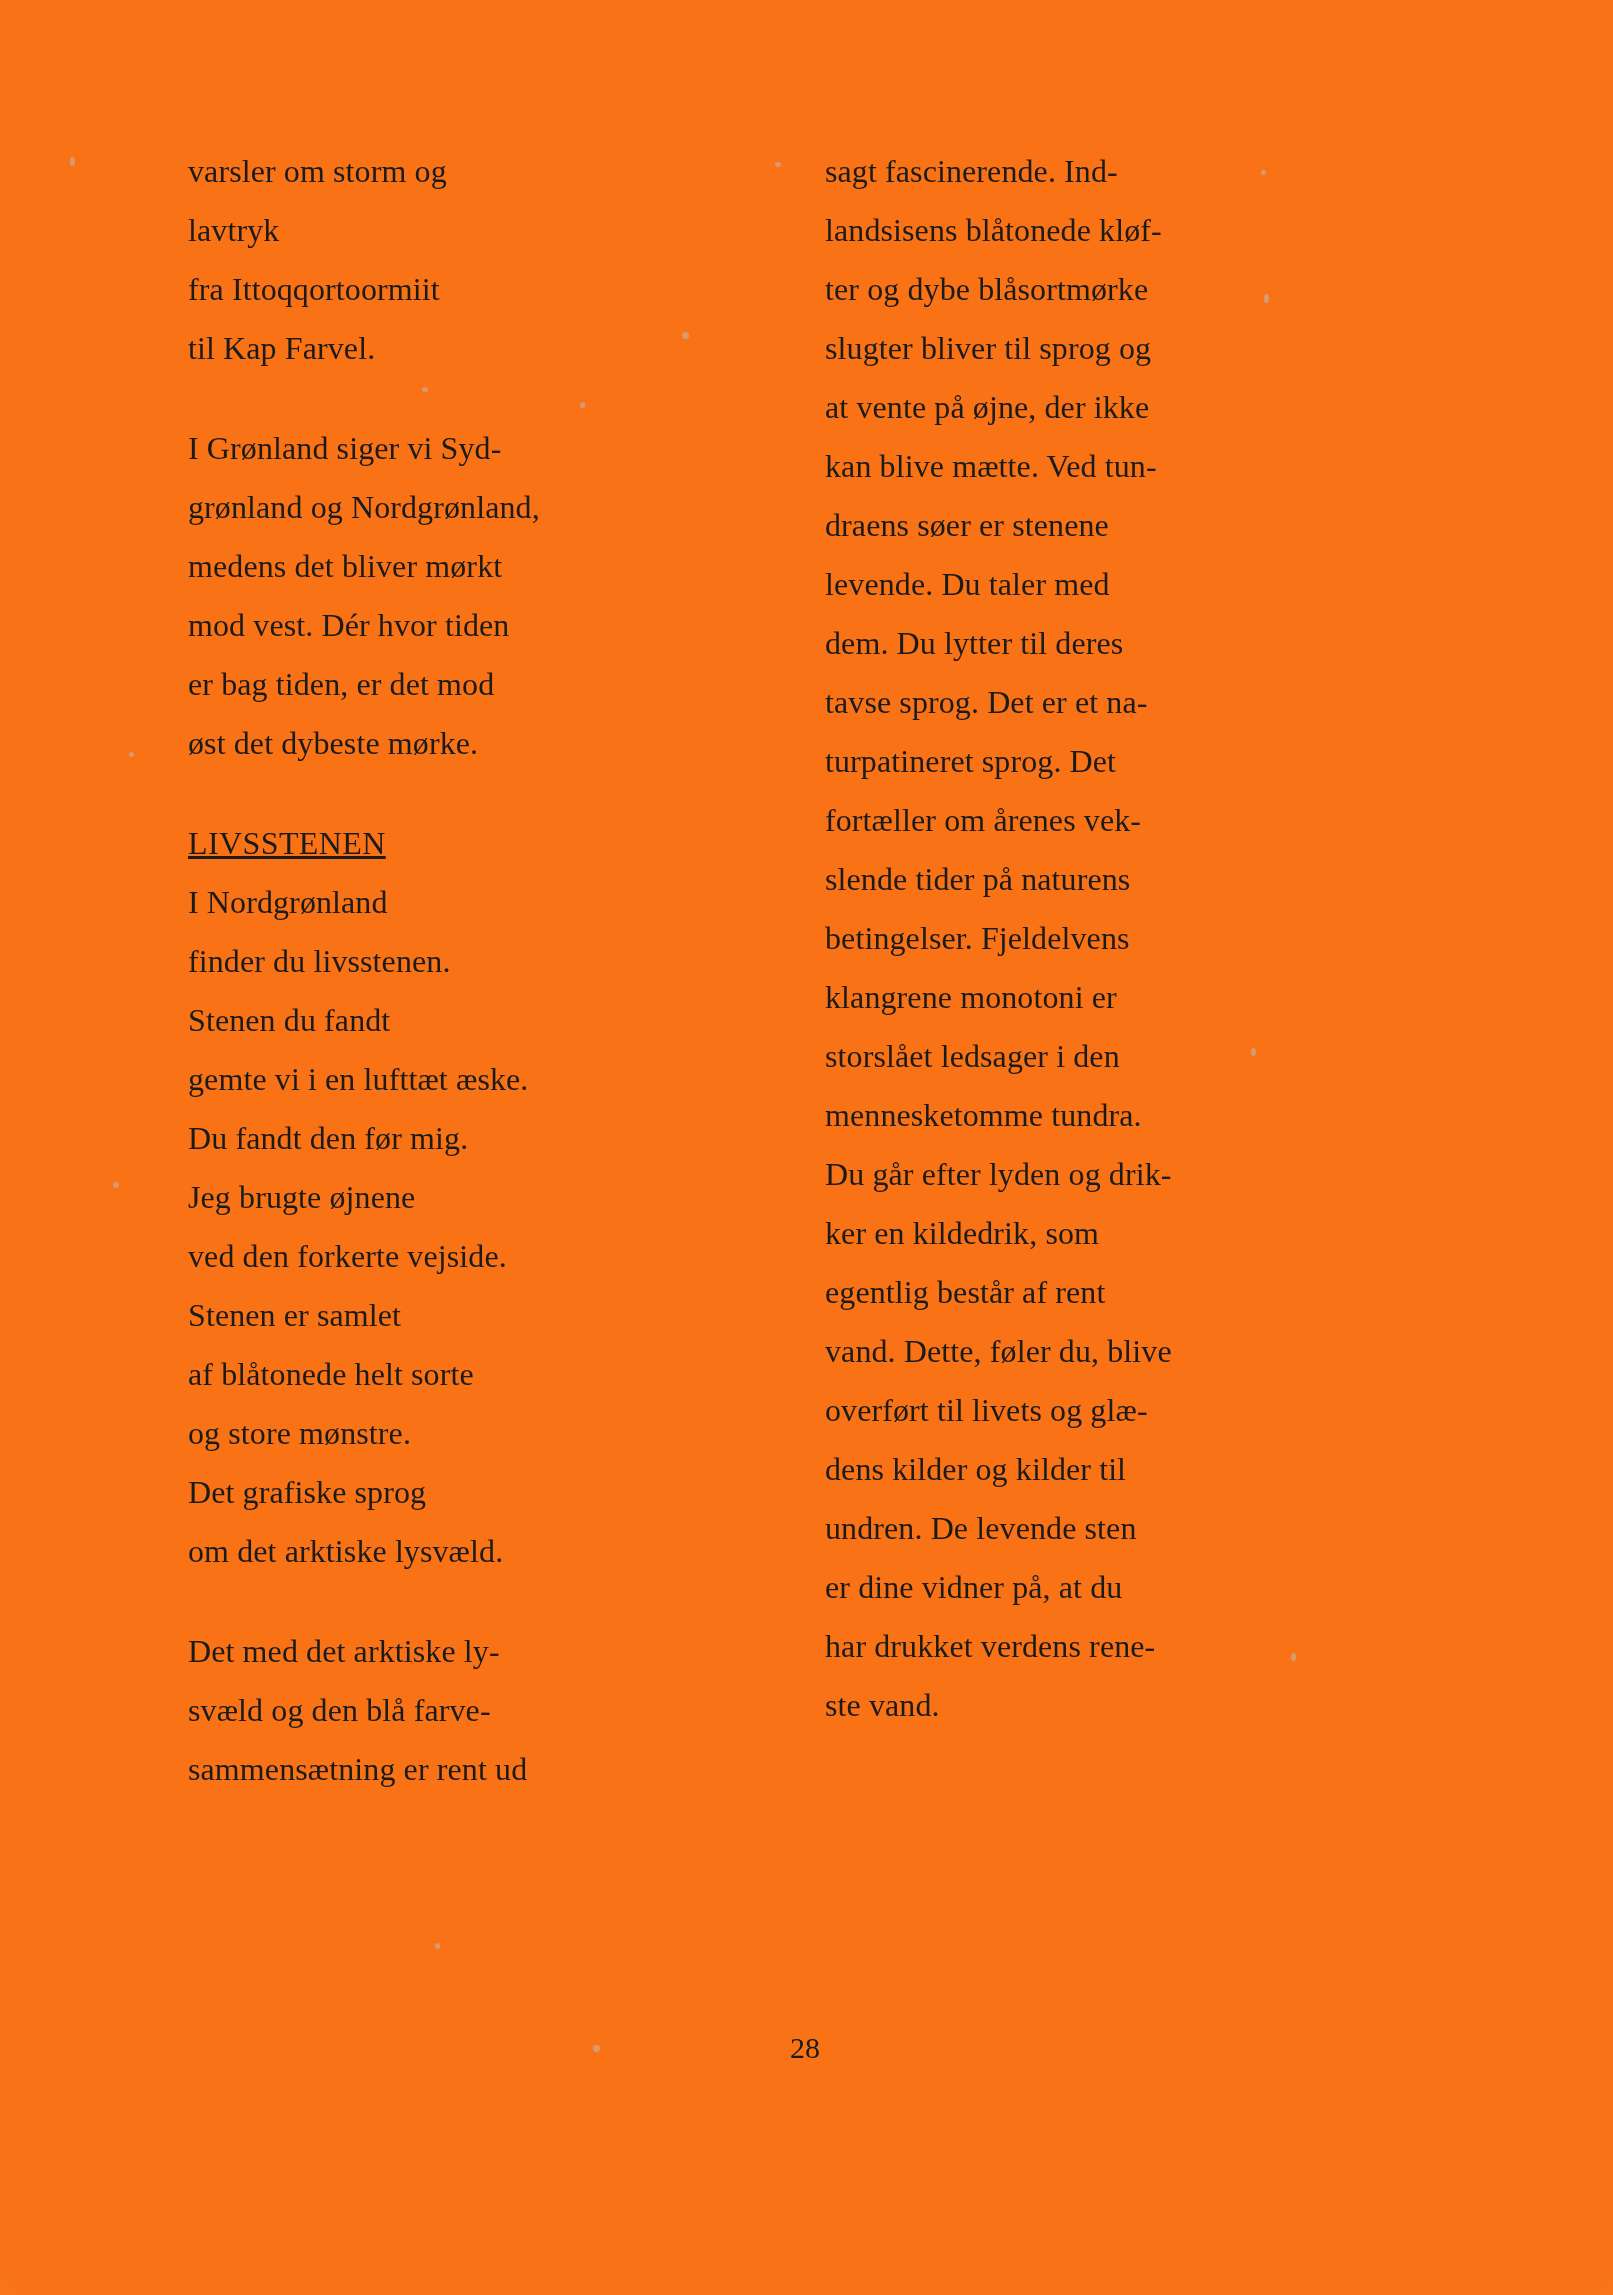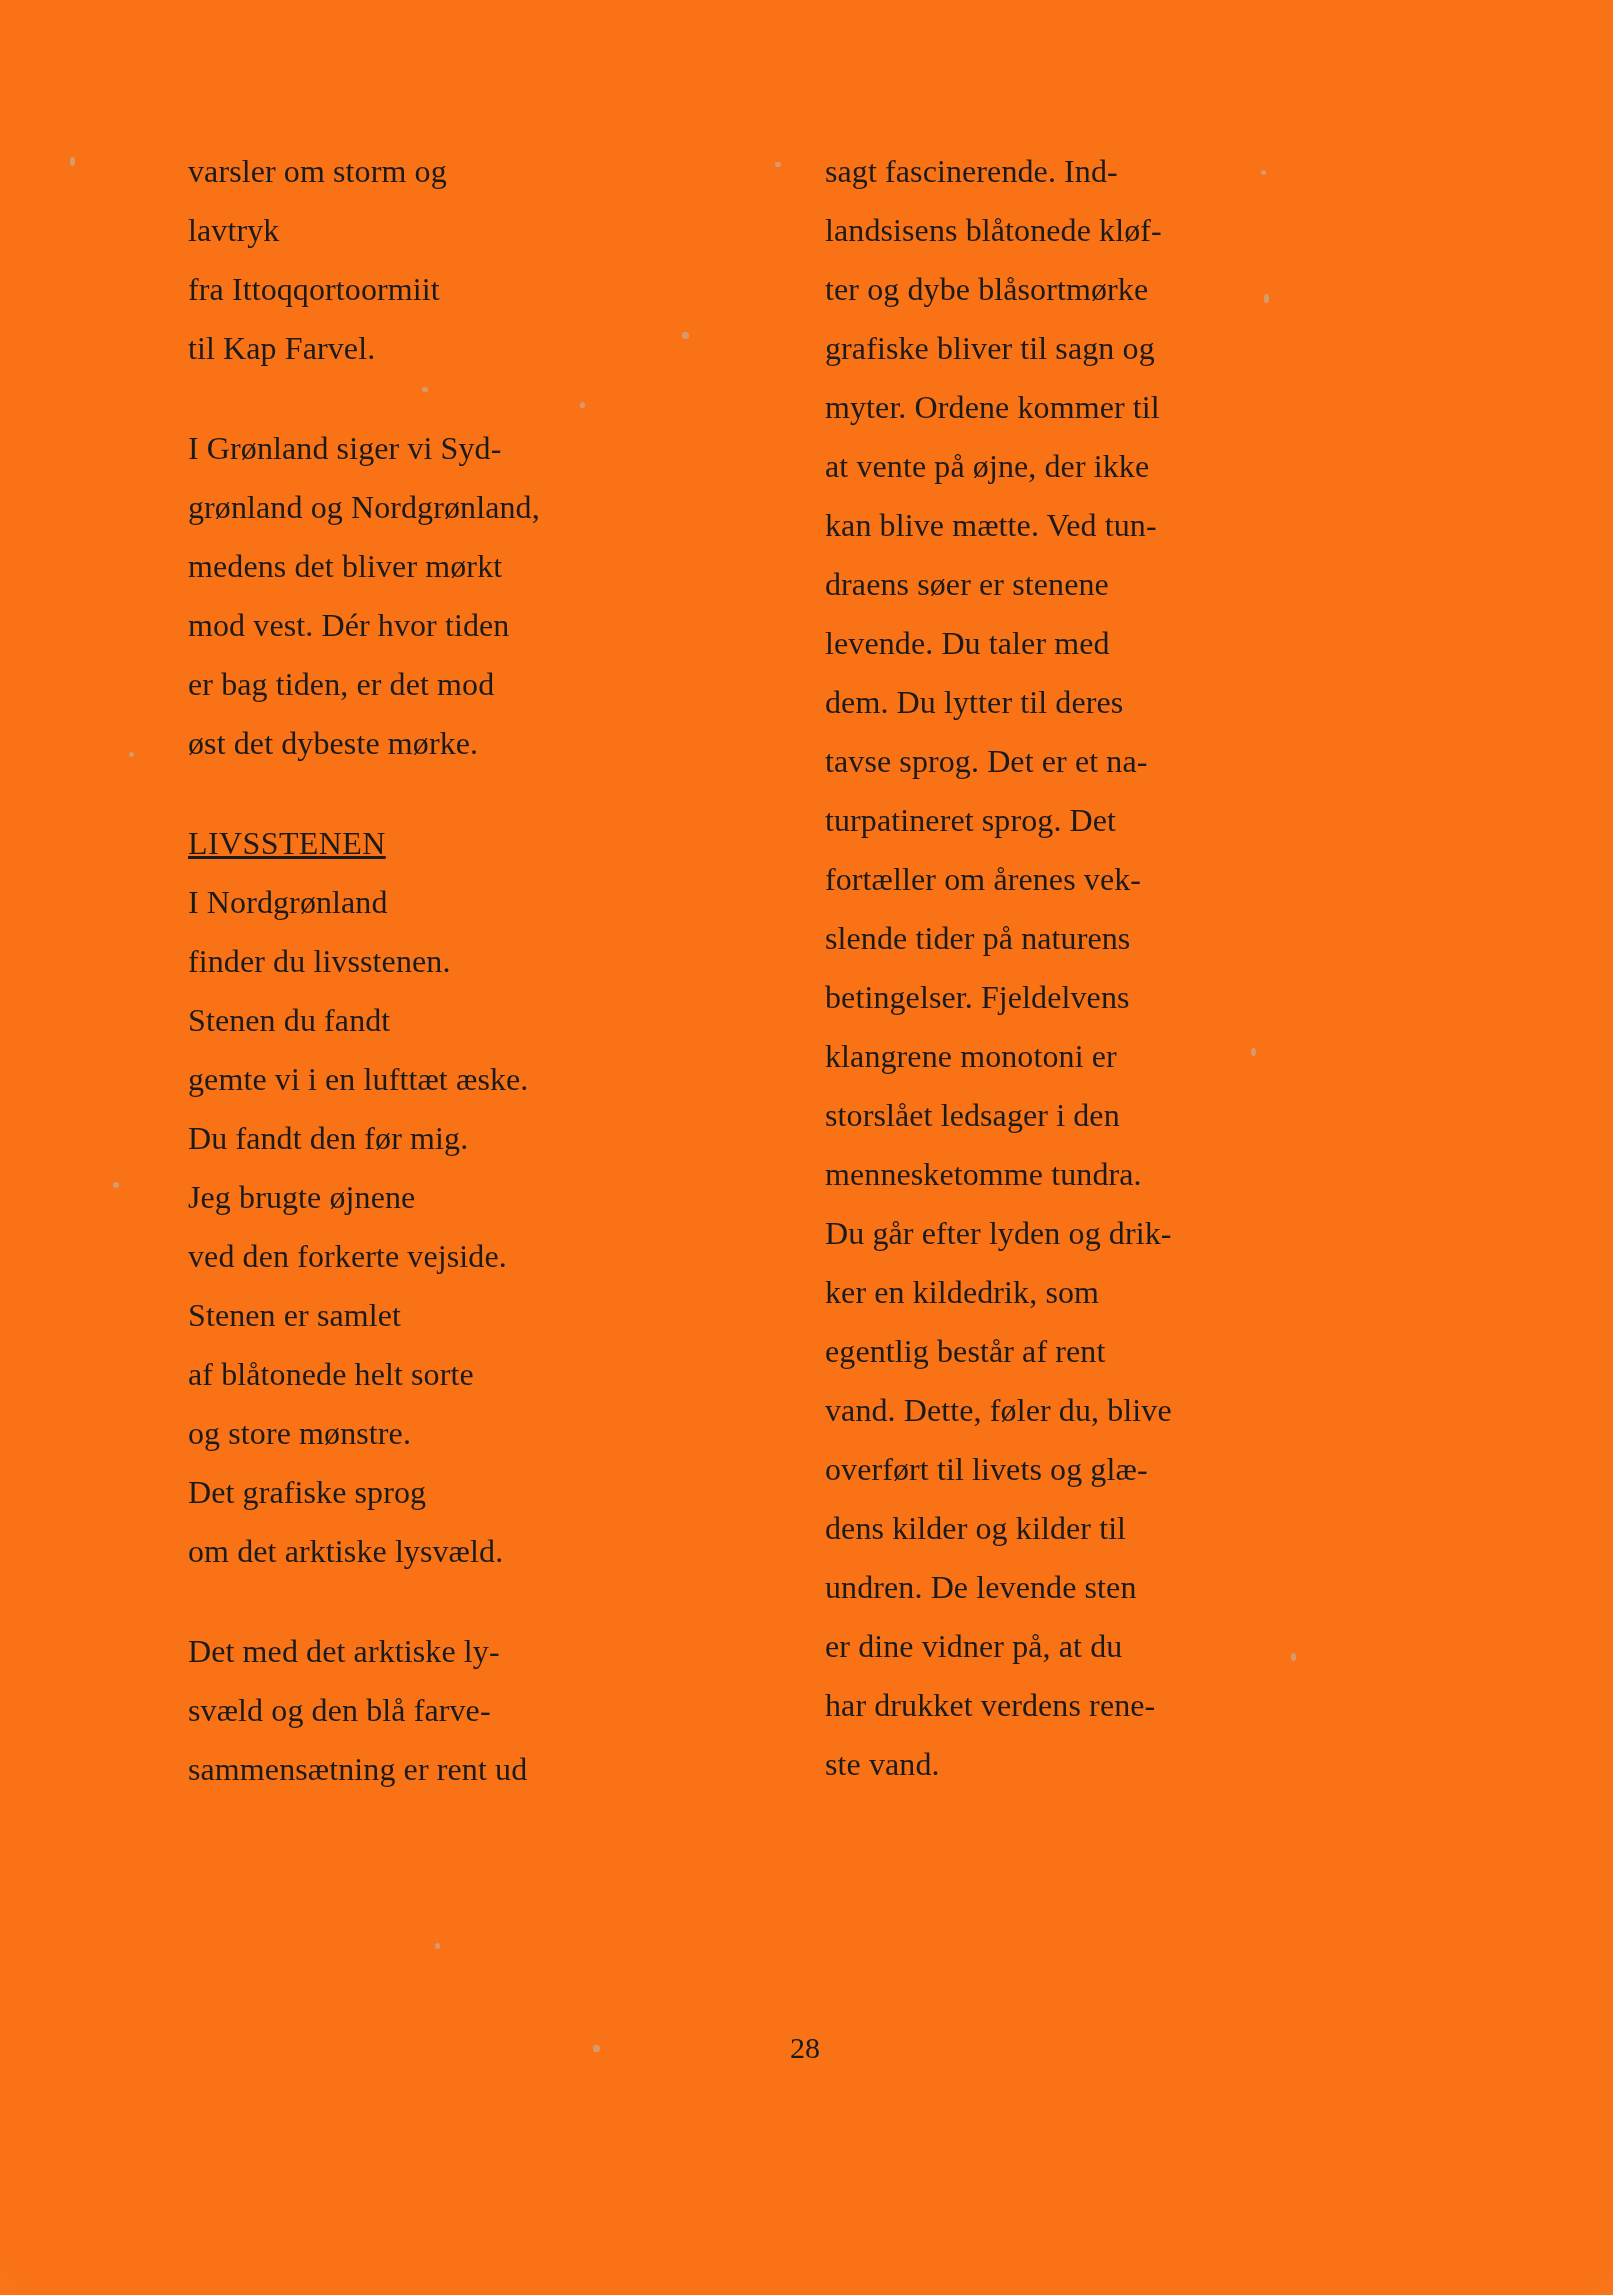--- a/index.html
+++ b/index.html
@@ -148,22 +148,21 @@
       </div>
 
     </div>
 
     <div class="column right">
 
       <div class="para">
         <div class="line">sagt fascinerende. Ind-</div>
         <div class="line">landsisens blåtonede kløf-</div>
         <div class="line">ter og dybe blåsortmørke</div>
-        <div class="line">grafiske bliver til sagn og</div>
-        <div class="line">myter. Ordene kommer til</div>
+        <div class="line">slugter bliver til sprog og</div>
         <div class="line">at vente på øjne, der ikke</div>
         <div class="line">kan blive mætte. Ved tun-</div>
         <div class="line">draens søer er stenene</div>
         <div class="line">levende. Du taler med</div>
         <div class="line">dem. Du lytter til deres</div>
         <div class="line">tavse sprog. Det er et na-</div>
         <div class="line">turpatineret sprog. Det</div>
         <div class="line">fortæller om årenes vek-</div>
         <div class="line">slende tider på naturens</div>
         <div class="line">betingelser. Fjeldelvens</div>

